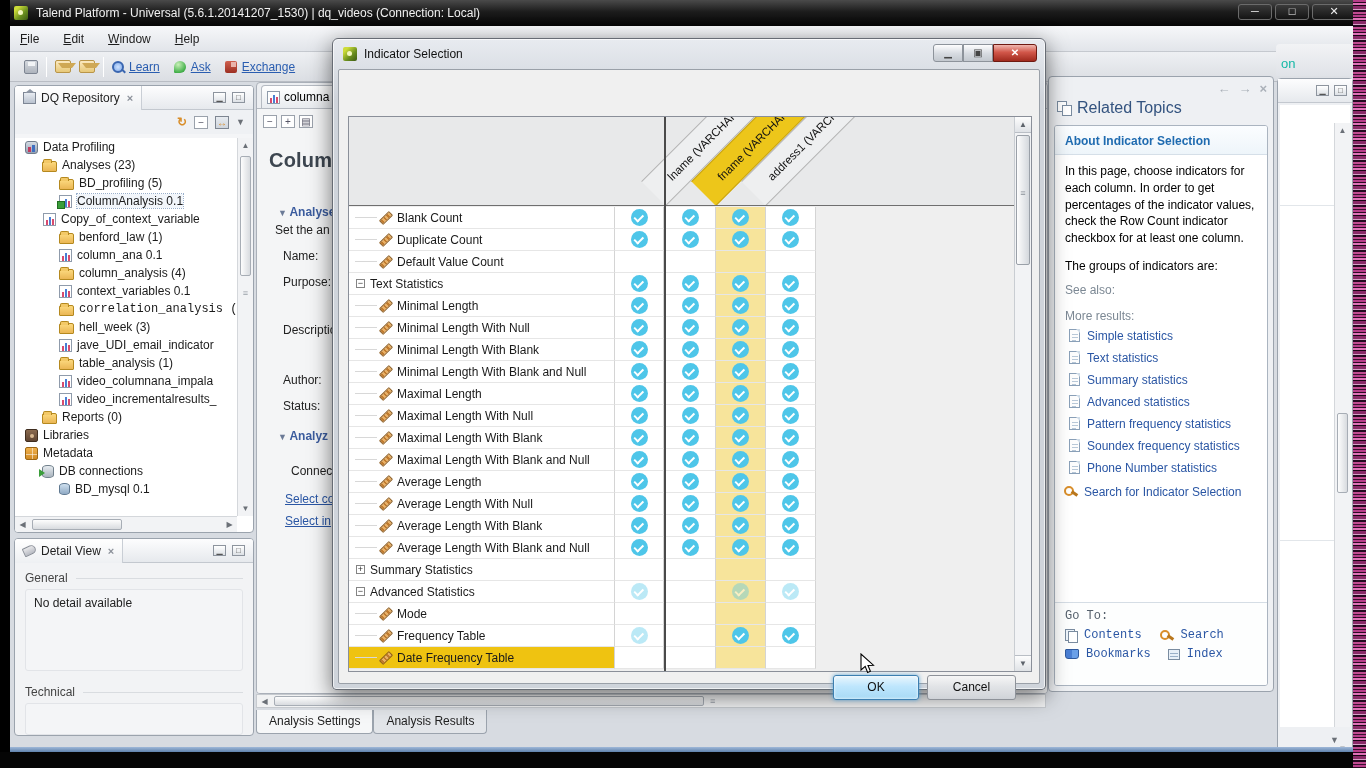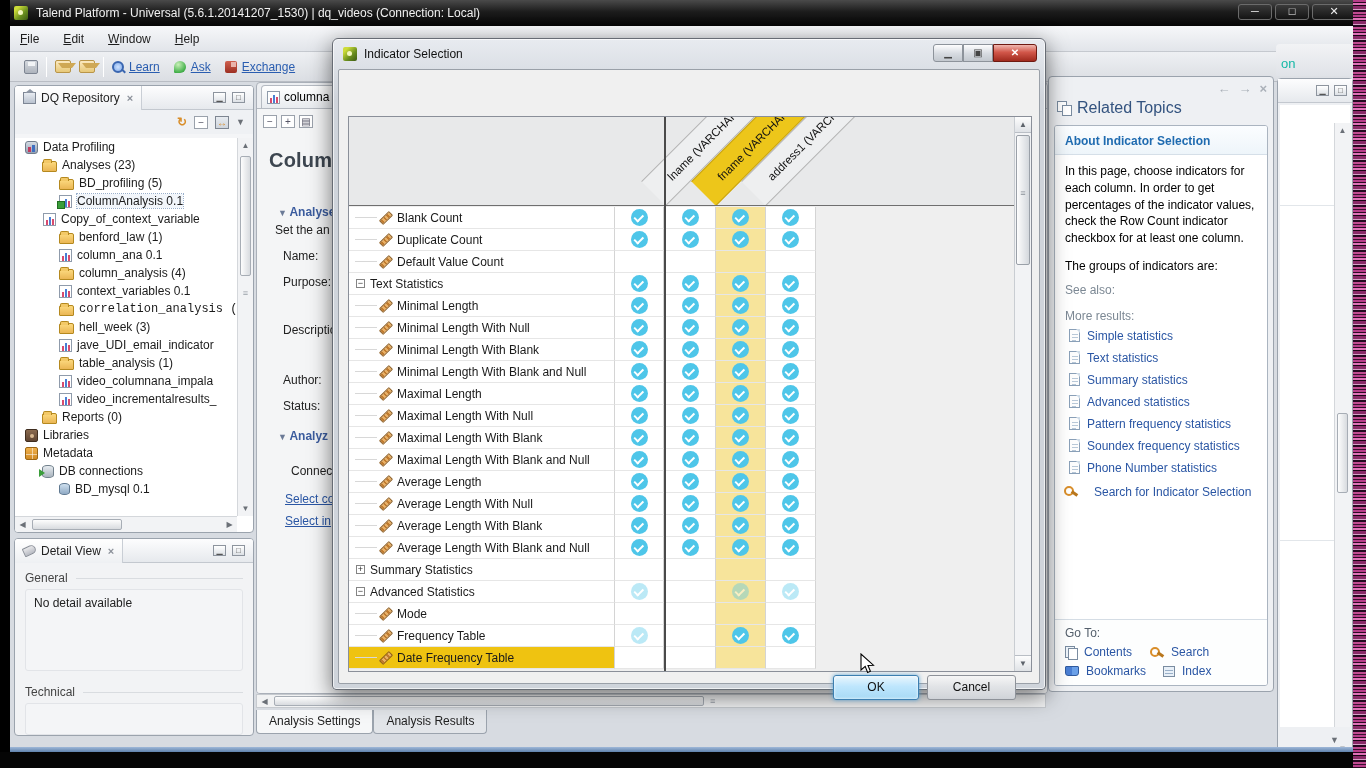--- a/index.html
+++ b/index.html
@@ -201,25 +201,25 @@
                   background:linear-gradient(#fbfdff,#eef5fa); }
   #help-body { padding:8px 10px 0 10px; color:#000; line-height:1.4; }
   #help-groups { padding:12px 10px 0 10px; color:#000; }
   #help-seealso { padding:10px 10px 2px 10px; color:#7c8894; }
   .help-link { display:flex; align-items:center; gap:7px; padding:4px 0 4px 14px; color:var(--link-blue); }
   .i-doc { width:11px; height:13px; background:#fdfdfd; border:1px solid #8aa0b8; position:relative; flex:0 0 auto;
            background-image:linear-gradient(#b8c8d8,#b8c8d8),linear-gradient(#b8c8d8,#b8c8d8),linear-gradient(#b8c8d8,#b8c8d8);
            background-repeat:no-repeat; background-size:6px 1px,6px 1px,4px 1px; background-position:2px 4px,2px 7px,2px 10px;}
   .i-doc::after { content:""; position:absolute; right:-1px; top:-1px; border-left:4px solid transparent; border-top:4px solid #cfdce8; }
   #help-more { padding:10px 10px 2px 10px; color:#7c8894; }
-  #help-search { display:flex; align-items:center; gap:16px; padding:6px 0 0 8px; color:var(--link-blue); }
+  #help-search { display:flex; align-items:center; gap:6px; padding:6px 0 0 8px; color:var(--link-blue); }
   .i-keys { width:15px; height:13px; position:relative; flex:0 0 auto;}
   .i-keys::before { content:""; position:absolute; left:1px; top:1px; width:6px; height:6px; border:2px solid #d98e2a; border-radius:50%; }
   .i-keys::after { content:""; position:absolute; left:8px; top:7px; width:7px; height:3px; background:#b9771d; transform:rotate(35deg); }
-  #help-footer { position:absolute; left:0; right:0; bottom:0; border-top:1px solid #d5dde5; padding:6px 10px 7px 10px; background:#fdfefe;}
+  #help-footer { position:absolute; left:0; right:0; bottom:0; border-top:1px solid #d5dde5; padding:6px 10px 24px 10px; background:#fdfefe;font-family:Liberation Mono, monospace;}
   #goto-label { color:#55606c; margin-bottom:4px; }
   .goto-row { display:flex; align-items:center; gap:7px; margin-top:5px; color:var(--link-blue); }
   .goto-row span.gl { margin-right:10px; }
   .i-pages { width:12px; height:12px; position:relative; }
   .i-pages::before, .i-pages::after { content:""; position:absolute; width:8px; height:10px; background:#eef5fb; border:1px solid #7a8ca0; }
   .i-pages::before { left:0; top:0; } .i-pages::after { left:3px; top:2px; background:#fff; }
   .i-book { width:14px; height:10px; border:1px solid #2f5a9e; border-radius:1px 1px 3px 3px;
             background:linear-gradient(90deg,#4a7fd4 0 46%, #fff 46% 54%, #6aa0e8 54%); }
   .i-index { width:12px; height:11px; background:#e8f0f8; border:1px solid #7a8ca0;
              background-image:linear-gradient(#9ab0c8,#9ab0c8),linear-gradient(#9ab0c8,#9ab0c8);

